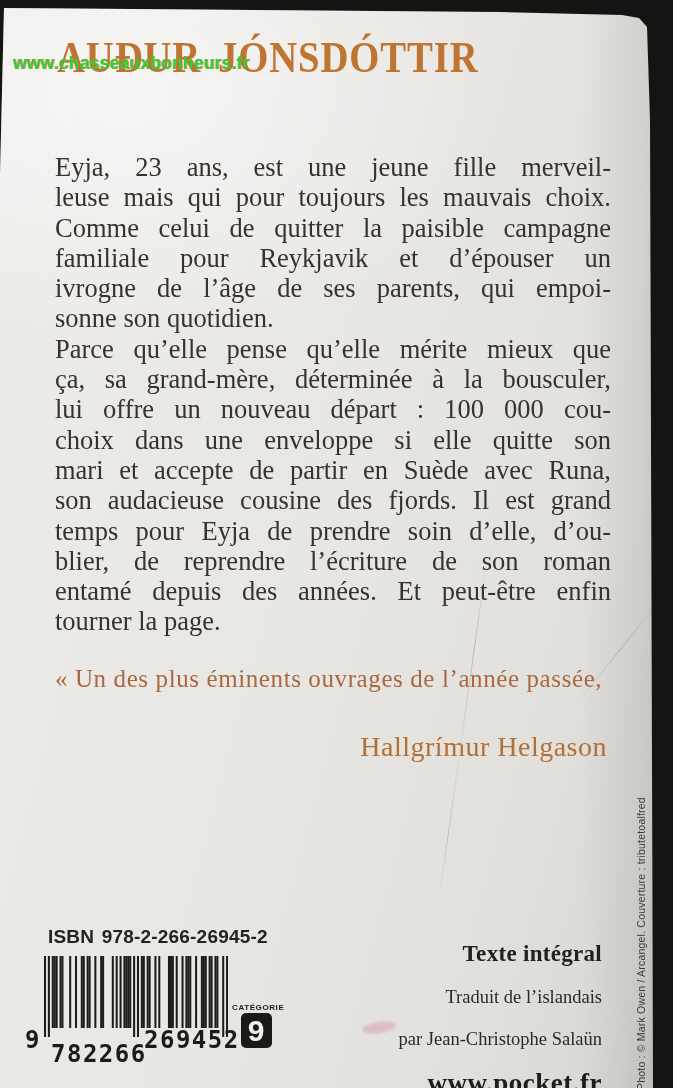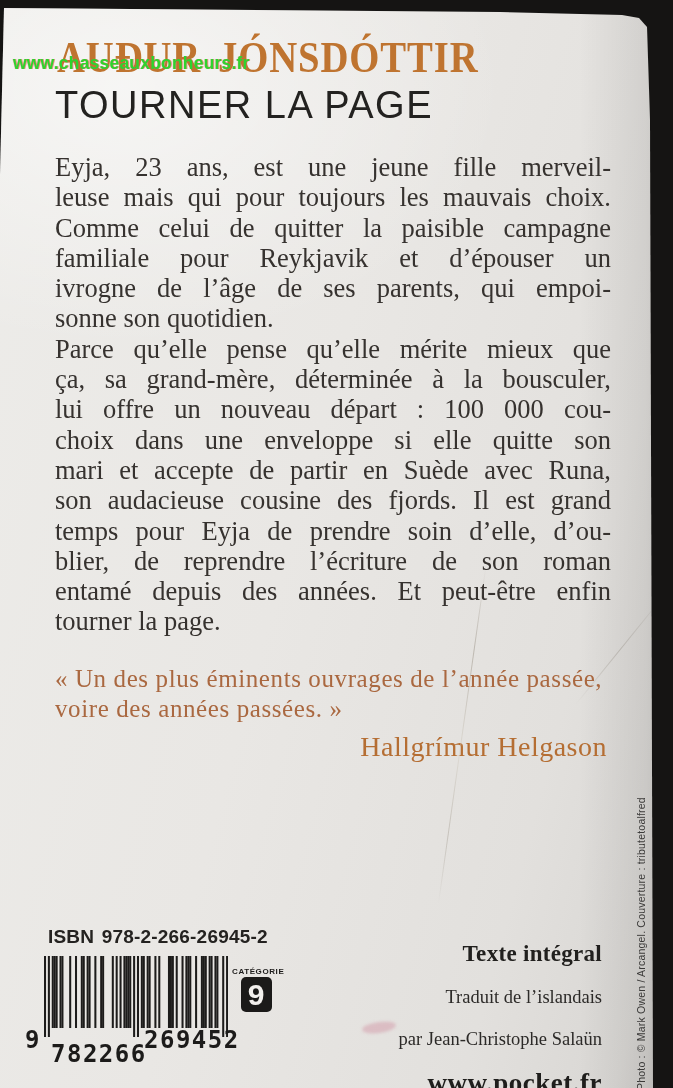--- a/index.html
+++ b/index.html
@@ -74,21 +74,21 @@
   .barcode svg{position:absolute;left:16px;top:0;}
   .bc-digit{
     position:absolute;top:70px;
     font-family:"DejaVu Sans Mono",monospace;font-weight:bold;
     font-size:24px;color:#1c1b1a;letter-spacing:1.5px;white-space:nowrap;
   }
   .bc-first{left:-3px;}
   .bc-left{left:23px;margin-top:14px;}
   .bc-right{left:116px;}
   .category{
-    position:absolute;left:232px;top:967px;width:48px;text-align:center;
+    position:absolute;left:232px;top:1003px;width:48px;text-align:center;
   }
   .cat-label{
     font-family:"Liberation Sans",sans-serif;font-size:8px;font-weight:bold;
     letter-spacing:0.6px;color:#1d1c1b;white-space:nowrap;
   }
   .cat-box{
     margin:1px auto 0;width:31px;height:35px;border-radius:5px;
     background:#1b1a19;color:#f2f0ed;
     font-family:"Liberation Sans",sans-serif;font-weight:bold;
     font-size:30px;line-height:35px;text-align:center;
@@ -131,21 +131,20 @@
     transform:rotate(-8deg);border-radius:50%;
     background:rgba(190,80,110,0.25);filter:blur(1.5px);
   }
 </style>
 </head>
 <body>
 
 <div class="paper">
 
   <div class="author">AUÐUR JÓNSDÓTTIR</div>
-  <div class="title">TOURNER LA PAGE</div>
 
   <div class="synopsis">
     <div class="para">
         <div class="line">Eyja, 23 ans, est une jeune fille merveil-</div>
         <div class="line">leuse mais qui pour toujours les mauvais choix.</div>
         <div class="line">Comme celui de quitter la paisible campagne</div>
         <div class="line">familiale pour Reykjavik et d’épouser un</div>
         <div class="line">ivrogne de l’âge de ses parents, qui empoi-</div>
         <div class="line">sonne son quotidien.</div>
       </div>
@@ -158,21 +157,20 @@
         <div class="line">son audacieuse cousine des fjords. Il est grand</div>
         <div class="line">temps pour Eyja de prendre soin d’elle, d’ou-</div>
         <div class="line">blier, de reprendre l’écriture de son roman</div>
         <div class="line">entamé depuis des années. Et peut-être enfin</div>
         <div class="line">tourner la page.</div>
       </div>
   </div>
 
   <div class="quote">
       <div class="line">« Un des plus éminents ouvrages de l’année passée,</div>
-      <div class="line">voire des années passées. »</div>
     </div>
   <div class="attribution">Hallgrímur Helgason</div>
 
   <div class="isbn">ISBN 978-2-266-26945-2</div>
 
   <div class="barcode">
     <svg id="barcode-svg" width="184" height="81" viewBox="0 0 95 81" preserveAspectRatio="none" fill="#1d1c1b">
         <rect x="0" y="0" width="1.05" height="81"></rect>
         <rect x="2" y="0" width="1.05" height="81"></rect>
         <rect x="4" y="0" width="1.05" height="72"></rect>

